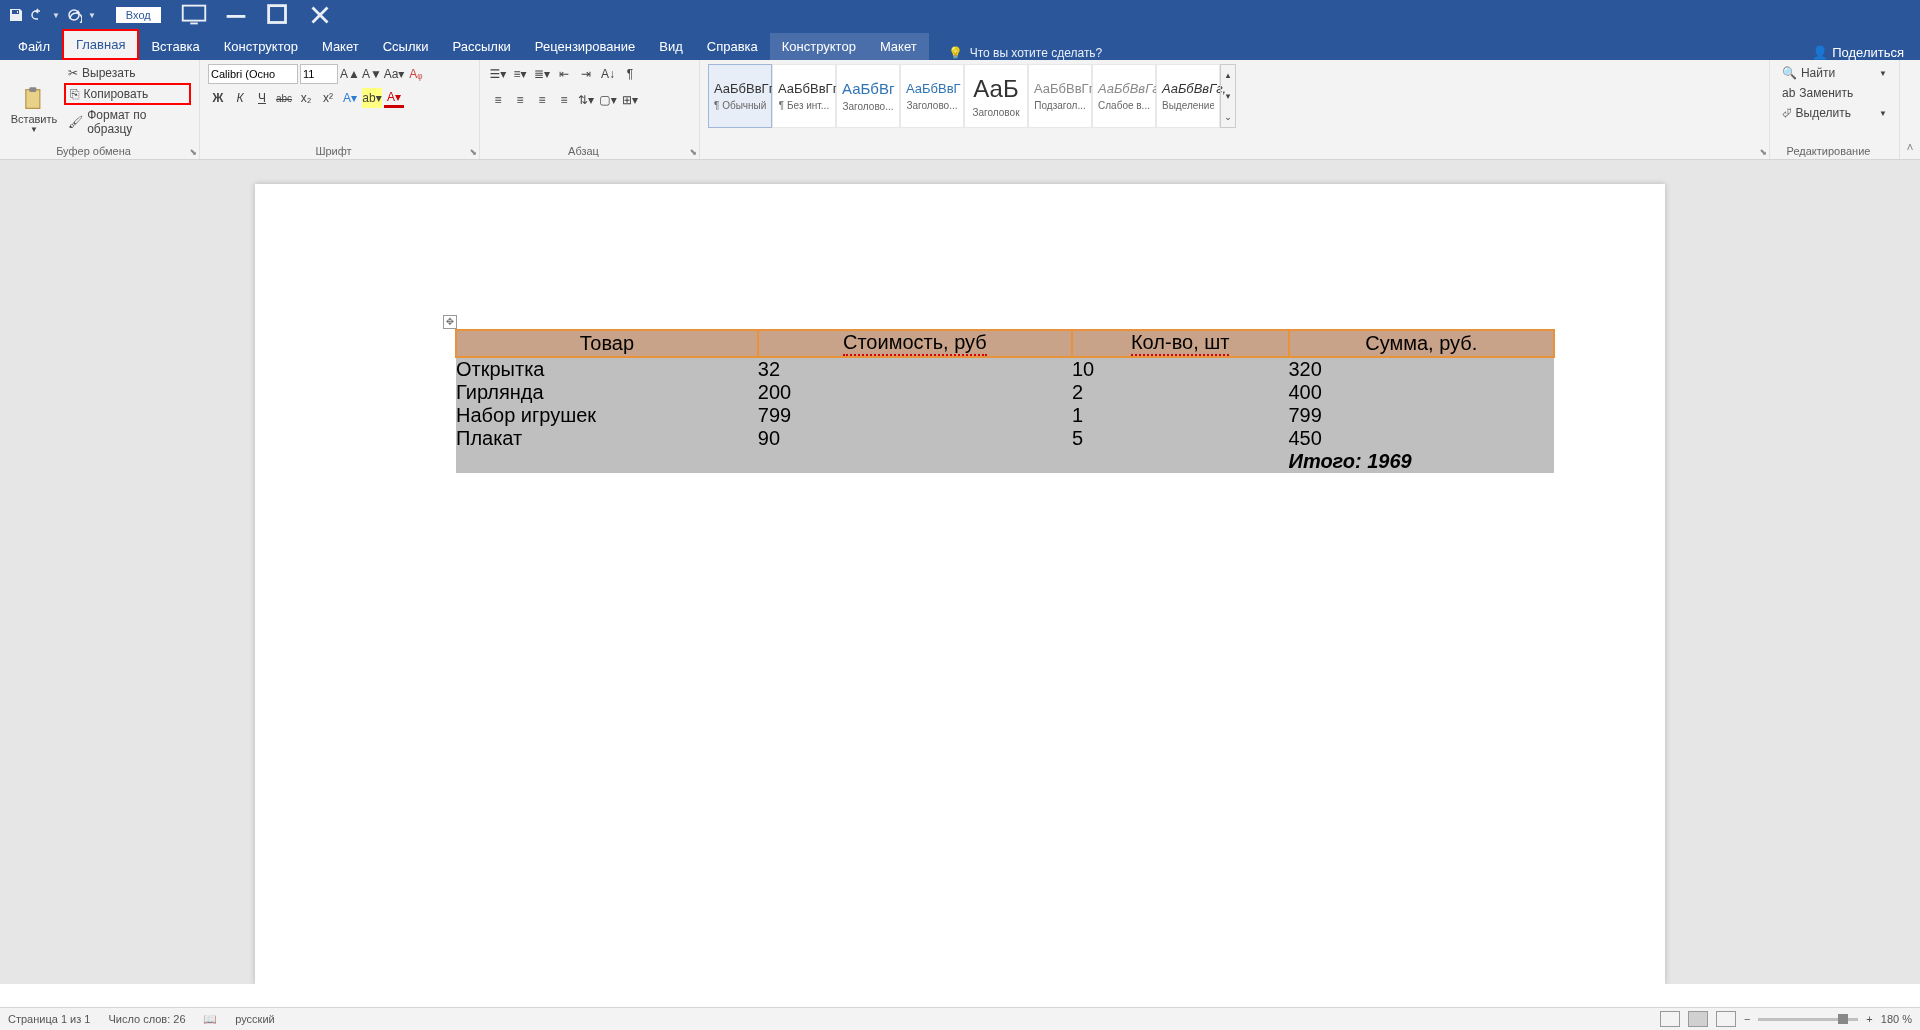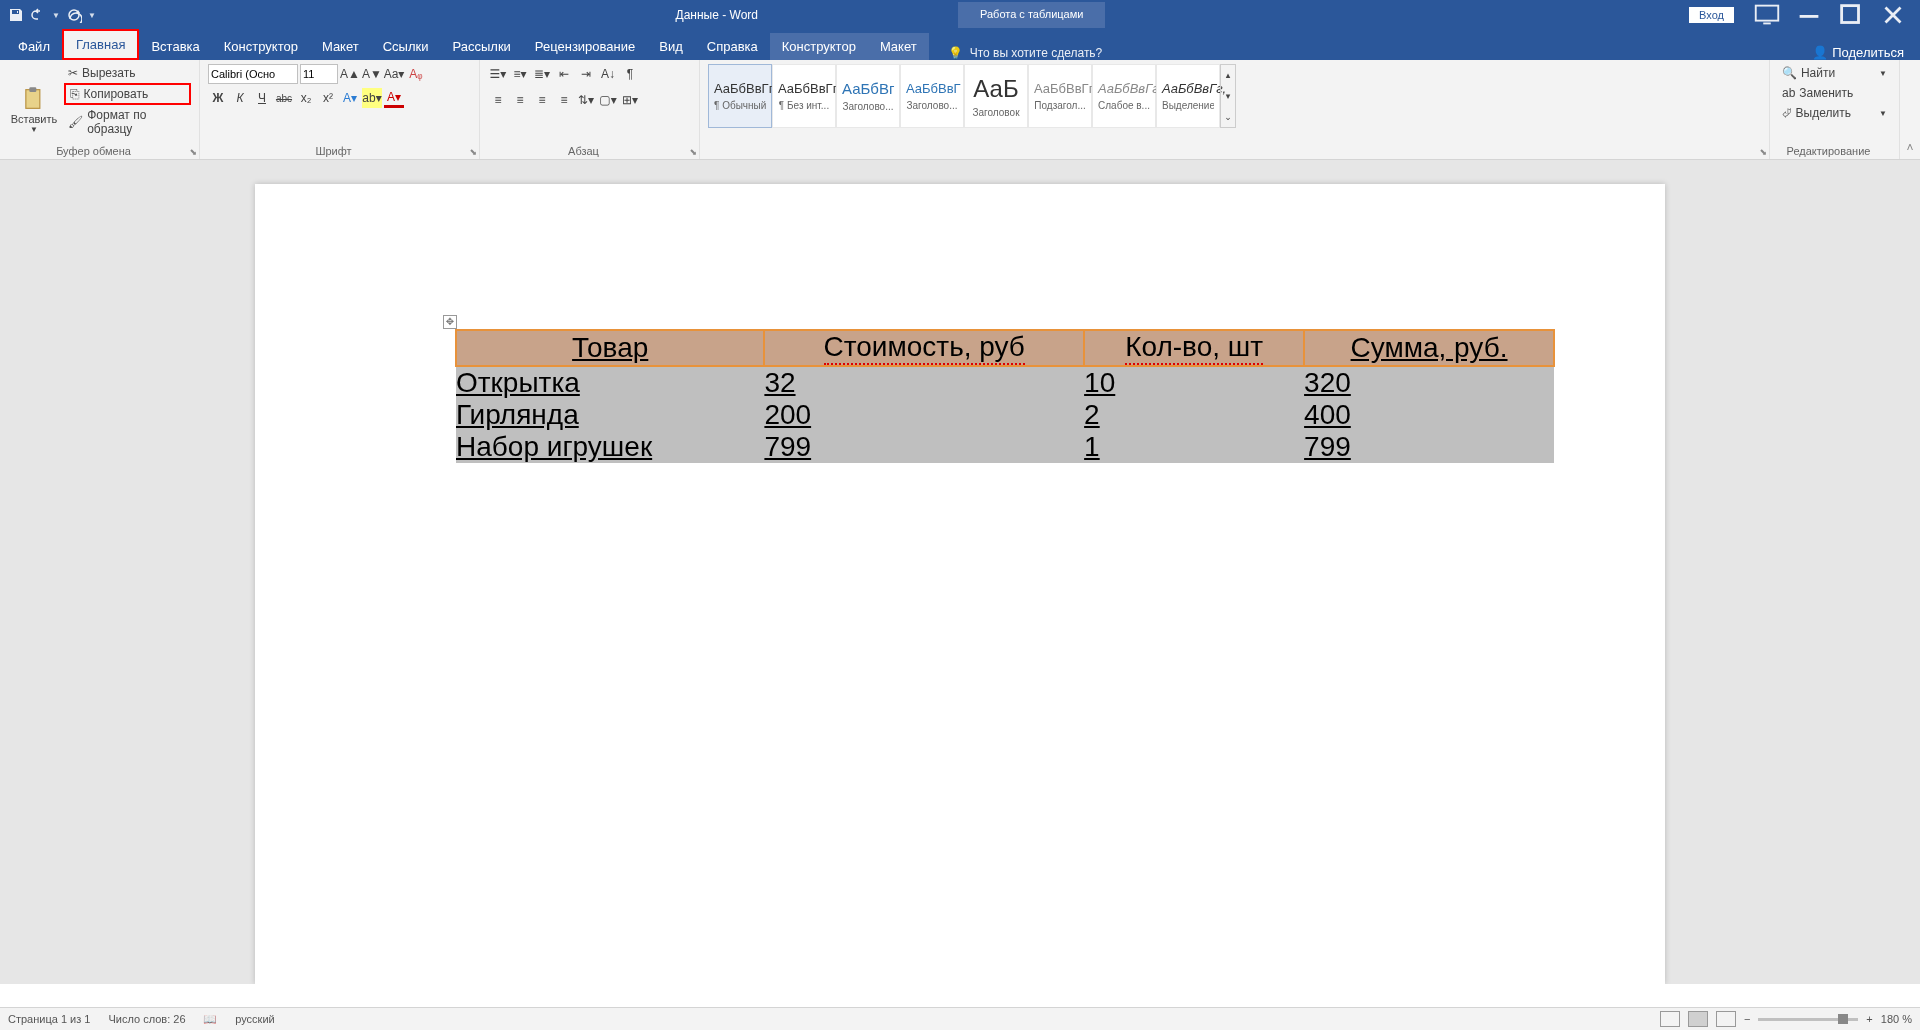--- a/index.html
+++ b/index.html
@@ -30,21 +30,21 @@
 .style-gal{display:flex;gap:0;align-items:flex-start;}
 .style-item{border:1px solid #e8e8e8;padding:3px 5px;text-align:center;width:64px;height:64px;display:flex;flex-direction:column;justify-content:center;background:#fff;}
 .style-item .prev{font-size:13px;color:#333;}
 .style-item .sn{font-size:10px;color:#666;white-space:nowrap;overflow:hidden;margin-top:4px;}
 .style-item:first-child{background:#e8eef7;border:1px solid #a0b8d8;}
 .gscroll{width:16px;display:flex;flex-direction:column;border:1px solid #ccc;height:64px;}
 .gscroll div{flex:1;text-align:center;font-size:9px;display:flex;align-items:center;justify-content:center;}
 .doc-area{height:824px;background:#e6e6e6;overflow:auto;display:flex;justify-content:center;padding-top:24px;}
 .page{width:1410px;min-height:760px;background:#fff;box-shadow:0 0 6px rgba(0,0,0,0.2);padding:130px 40px 40px 200px;}
 .tbl-anchor{position:relative;margin-left:-12px;margin-top:-14px;width:14px;height:14px;border:1px solid #999;display:inline-block;text-align:center;font-size:10px;line-height:12px;color:#777;}
-table.doc{border-collapse:collapse;width:1100px;font-size:28px;color:#000;text-decoration:underline;}
+table.doc{border-collapse:collapse;width:1100px;font-size:20px;color:#000;}
 table." }
 table.doc td,table.doc th{border:1px solid #4a4a4a;padding:2px 8px;text-align:left;}
 table.doc th{background:#c8a38a;border:2px solid #e8923a;font-weight:normal;}
 table.doc td{background:#bfbfbf;}
 .underline-red{border-bottom:2px dotted #d00;display:inline-block;}
 .total-row td:last-child{font-style:italic;font-weight:bold;}
 .status-bar{height:23px;background:#f3f3f3;border-top:1px solid #d4d4d4;display:flex;align-items:center;font-size:11px;color:#555;padding:0 8px;position:fixed;bottom:0;left:0;right:0;}
 .status-bar .sitem{margin-right:18px;}
 .status-bar .right{margin-left:auto;display:flex;align-items:center;gap:8px;}
 .zoom-track{width:100px;height:3px;background:#c0c0c0;position:relative;}
@@ -64,24 +64,20 @@
     <span class="ic"><svg viewBox="0 0 16 16">
           <path fill="none" stroke="currentColor" stroke-width="1.5" d="M10 4H6a4 4 0 100 8h2M6 4l2-2M6 4l2 2"></path>
         </svg></span>
     <span style="font-size:8px;opacity:.8">▼</span>
     <span class="ic"><svg viewBox="0 0 16 16">
           <path fill="none" stroke="currentColor" stroke-width="1.5" d="M4 12a6 6 0 116 6"></path>
           <circle cx="8" cy="8" r="5" fill="none" stroke="currentColor" stroke-width="1.5"></circle>
           <path fill="currentColor" d="M12 3l-2 3h4z"></path>
         </svg></span>
     <span style="font-size:8px;opacity:.8">▼</span>
-  </div>
-  <div class="title-center">
-    <span>Данные - Word</span>
-    <span style="background:#4a6ea9;padding:6px 22px;margin:-6px 0;font-size:11px;">Работа с таблицами</span>
   </div>
   <div class="win-ctrl">
     <span class="login-btn">Вход</span>
     <span class="win-ic">
         <svg viewBox="0 0 16 16">
           <rect x="2" y="3" width="12" height="8" fill="none" stroke="#fff"></rect>
           <rect x="6" y="12" width="4" height="1" fill="#fff"></rect>
         </svg>
       </span>
     <span class="win-ic">
@@ -297,20 +293,32 @@
             <td>200</td>
             <td>2</td>
             <td>400</td>
           </tr>
           <tr>
             <td>Набор игрушек</td>
             <td>799</td>
             <td>1</td>
             <td>799</td>
           </tr>
+          <tr>
+            <td>Плакат</td>
+            <td>90</td>
+            <td>5</td>
+            <td>450</td>
+          </tr>
+          <tr class="total-row">
+            <td></td>
+            <td></td>
+            <td></td>
+            <td>Итого: 1969</td>
+          </tr>
         </tbody>
     </table>
   </div>
 </div>
 
 <div class="status-bar">
   <span class="sitem">Страница 1 из 1</span>
   <span class="sitem">Число слов: 26</span>
   <span class="sitem">📖</span>
   <span class="sitem">русский</span>

